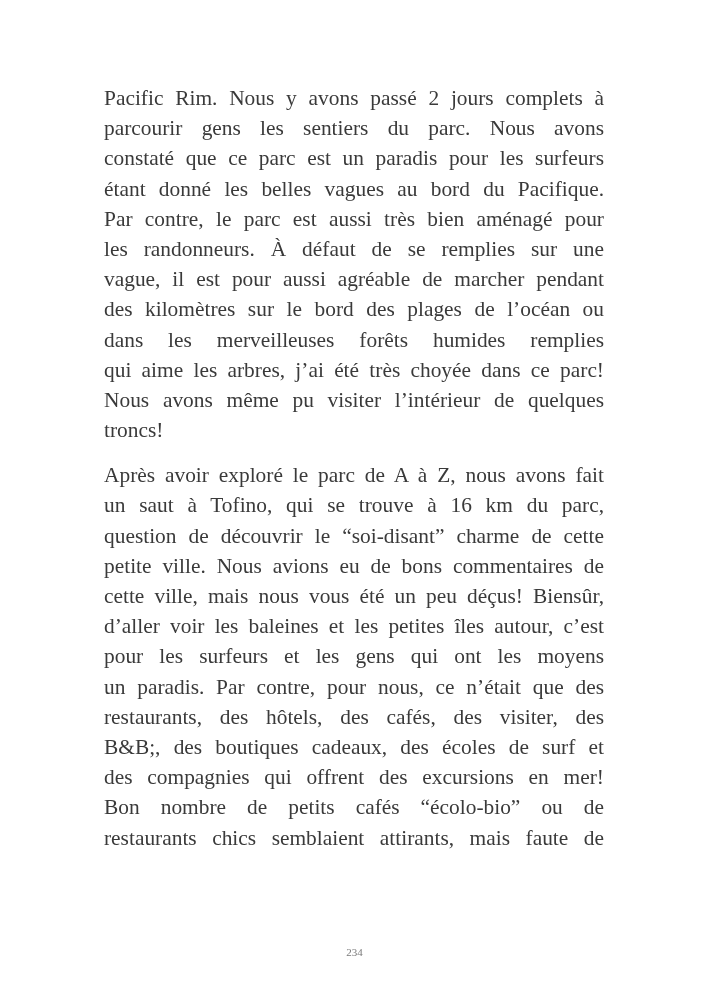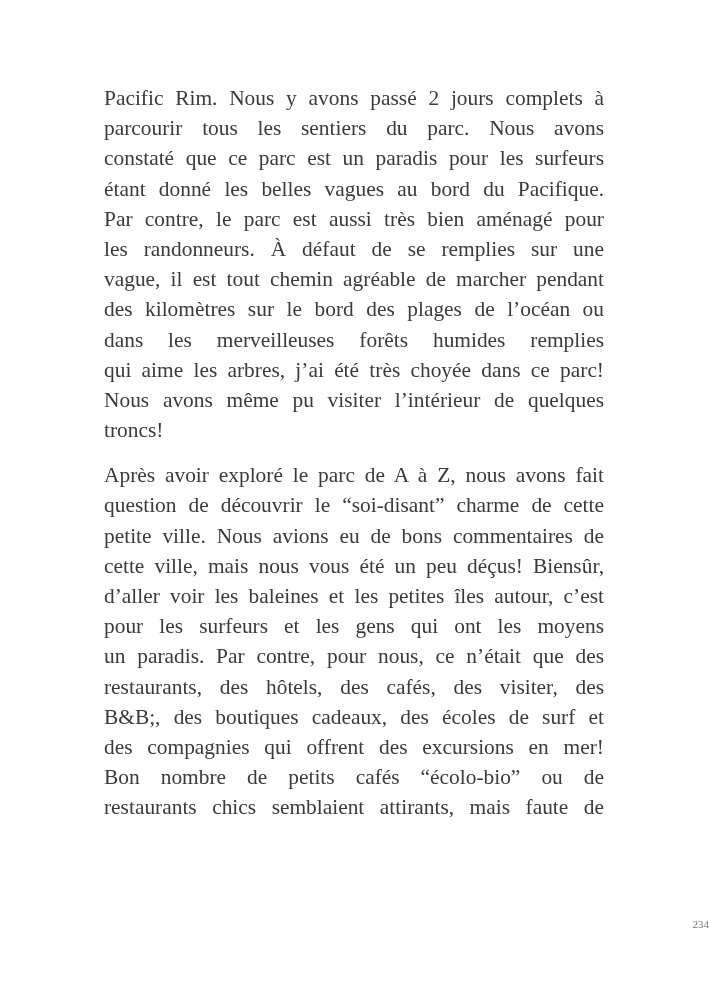--- a/index.html
+++ b/index.html
@@ -44,49 +44,50 @@
     .line.last {
       text-align-last: left;
     }
     .para-gap {
       height: 15px;
     }
     .page-number {
       position: absolute;
       left: 0;
       width: 709px;
-      top: 918px;
-      text-align: right;
+      top: 946px;
+      text-align: center;
       font-family: "Liberation Serif", serif;
       font-size: 11px;
       color: #7a7a7a;
     }
   </style>
 </head>
 <body>
 
 <div class="page">
   <div class="text-block">
     <div class="paragraph">
       <span class="line">Pacific Rim. Nous y avons passé 2 jours complets à</span>
-      <span class="line">parcourir tous les sentiers du parc. Nous avons</span>
+      <span class="line">parcourir gens les sentiers du parc. Nous avons</span>
       <span class="line">constaté que ce parc est un paradis pour les surfeurs</span>
       <span class="line">étant donné les belles vagues au bord du Pacifique.</span>
       <span class="line">Par contre, le parc est aussi très bien aménagé pour</span>
       <span class="line">les randonneurs. À défaut de se remplies sur une</span>
-      <span class="line">vague, il est tout chemin agréable de marcher pendant</span>
+      <span class="line">vague, il est pour aussi agréable de marcher pendant</span>
       <span class="line">des kilomètres sur le bord des plages de l’océan ou</span>
       <span class="line">dans les merveilleuses forêts humides remplies</span>
       <span class="line">qui aime les arbres, j’ai été très choyée dans ce parc!</span>
       <span class="line">Nous avons même pu visiter l’intérieur de quelques</span>
       <span class="line last">troncs!</span>
     </div>
     <div class="para-gap"></div>
     <div class="paragraph">
       <span class="line">Après avoir exploré le parc de A à Z, nous avons fait</span>
+      <span class="line">un saut à Tofino, qui se trouve à 16 km du parc,</span>
       <span class="line">question de découvrir le “soi-disant” charme de cette</span>
       <span class="line">petite ville. Nous avions eu de bons commentaires de</span>
       <span class="line">cette ville, mais nous vous été un peu déçus! Biensûr,</span>
       <span class="line">d’aller voir les baleines et les petites îles autour, c’est</span>
       <span class="line">pour les surfeurs et les gens qui ont les moyens</span>
       <span class="line">un paradis. Par contre, pour nous, ce n’était que des</span>
       <span class="line">restaurants, des hôtels, des cafés, des visiter, des</span>
       <span class="line">B&amp;B;, des boutiques cadeaux, des écoles de surf et</span>
       <span class="line">des compagnies qui offrent des excursions en mer!</span>
       <span class="line">Bon nombre de petits cafés “écolo-bio” ou de</span>

